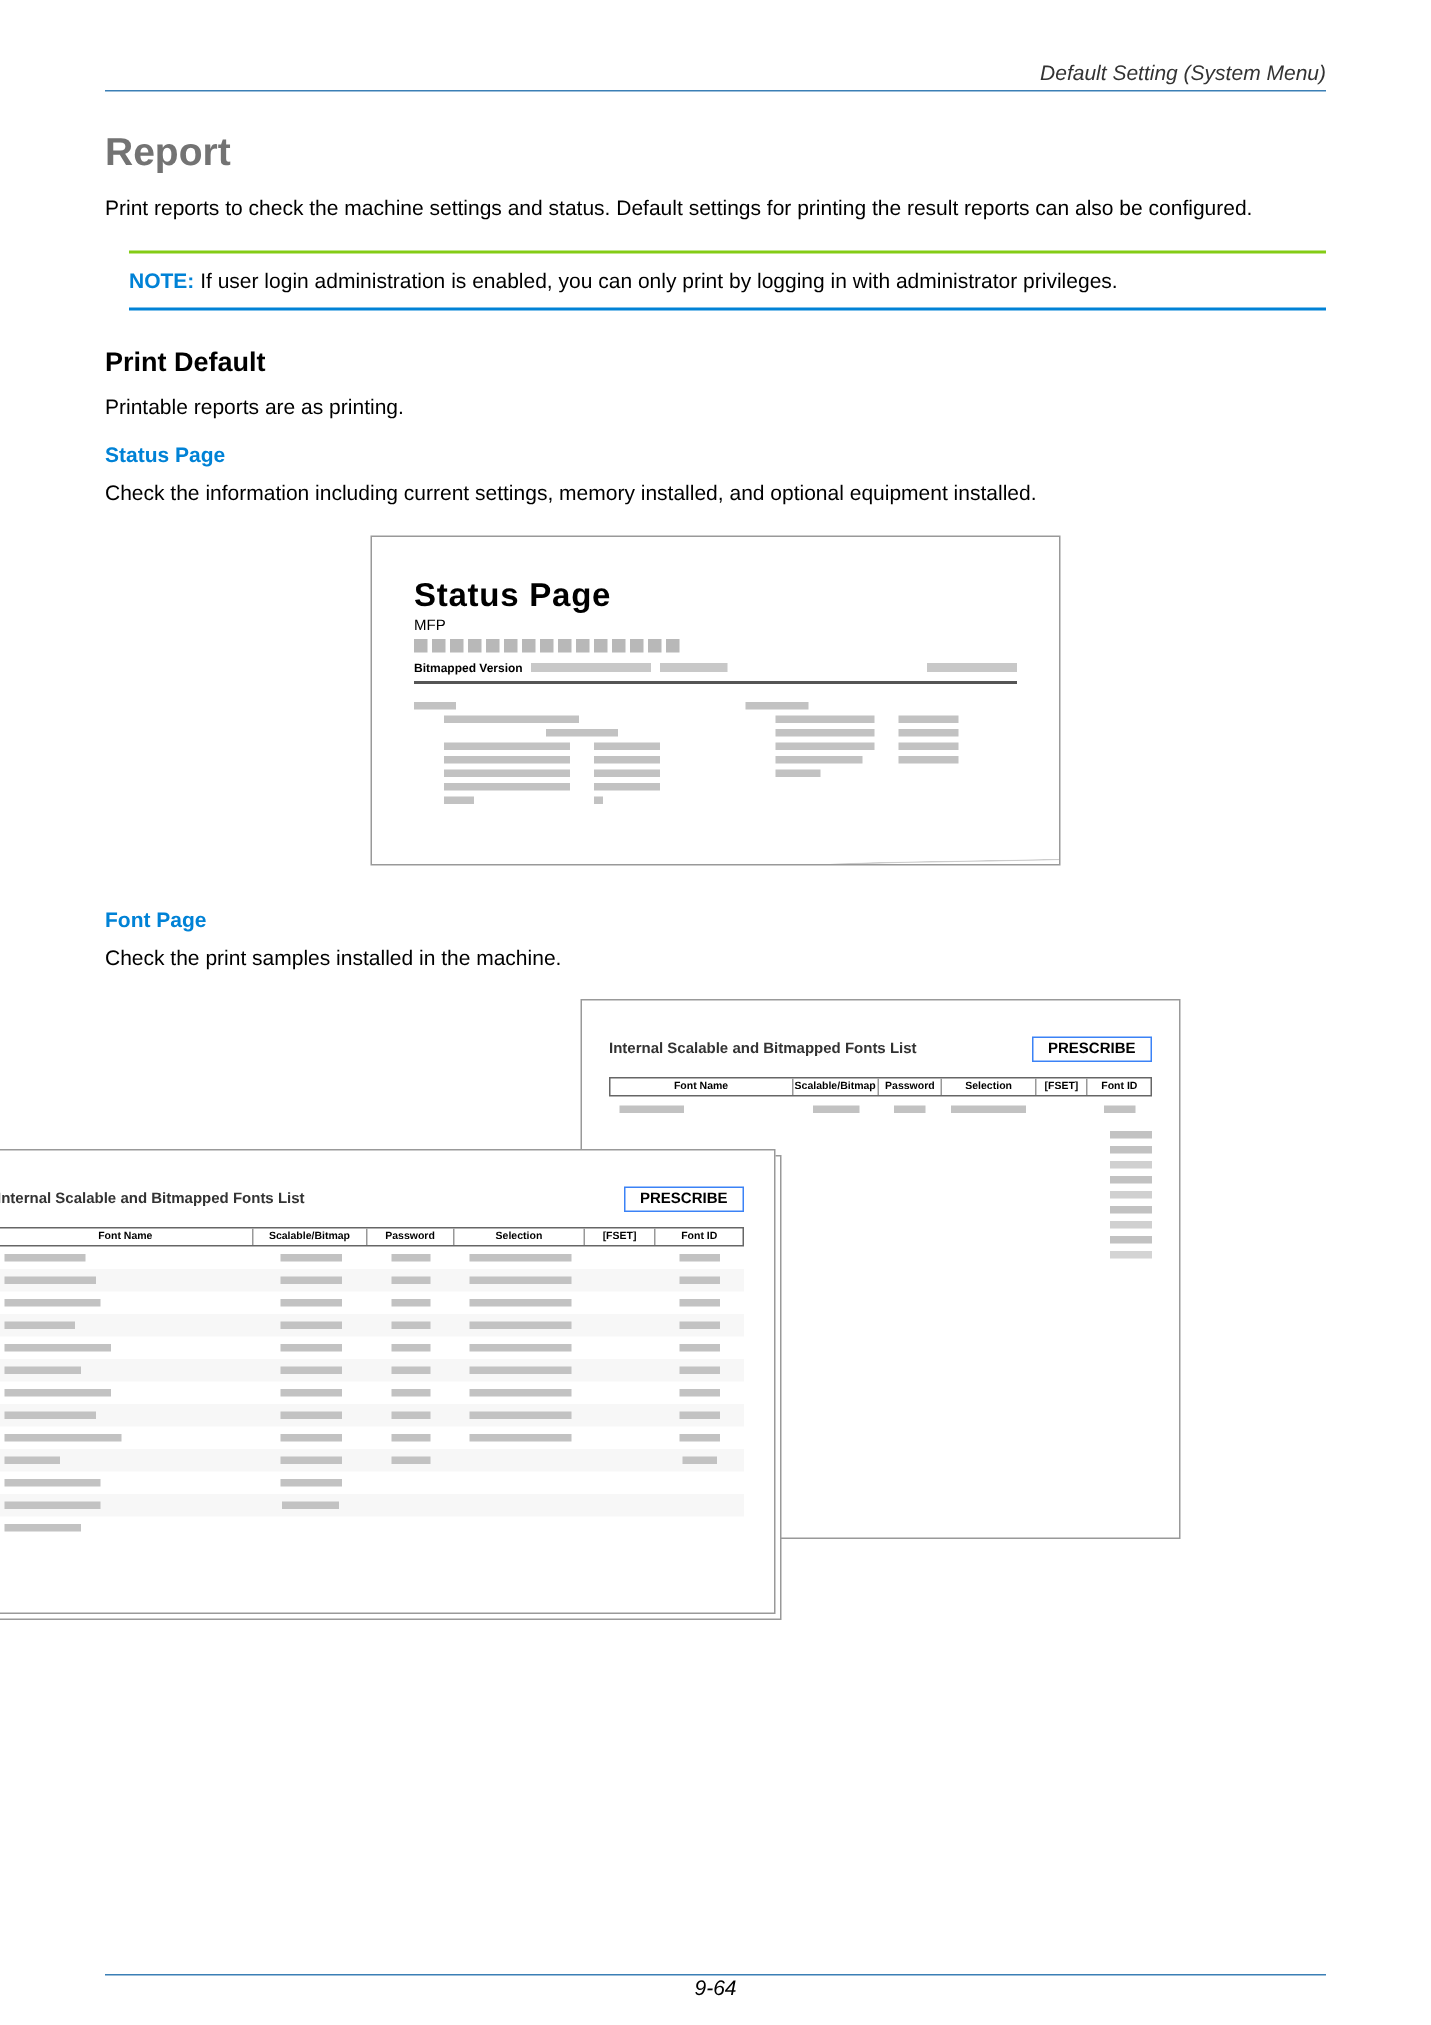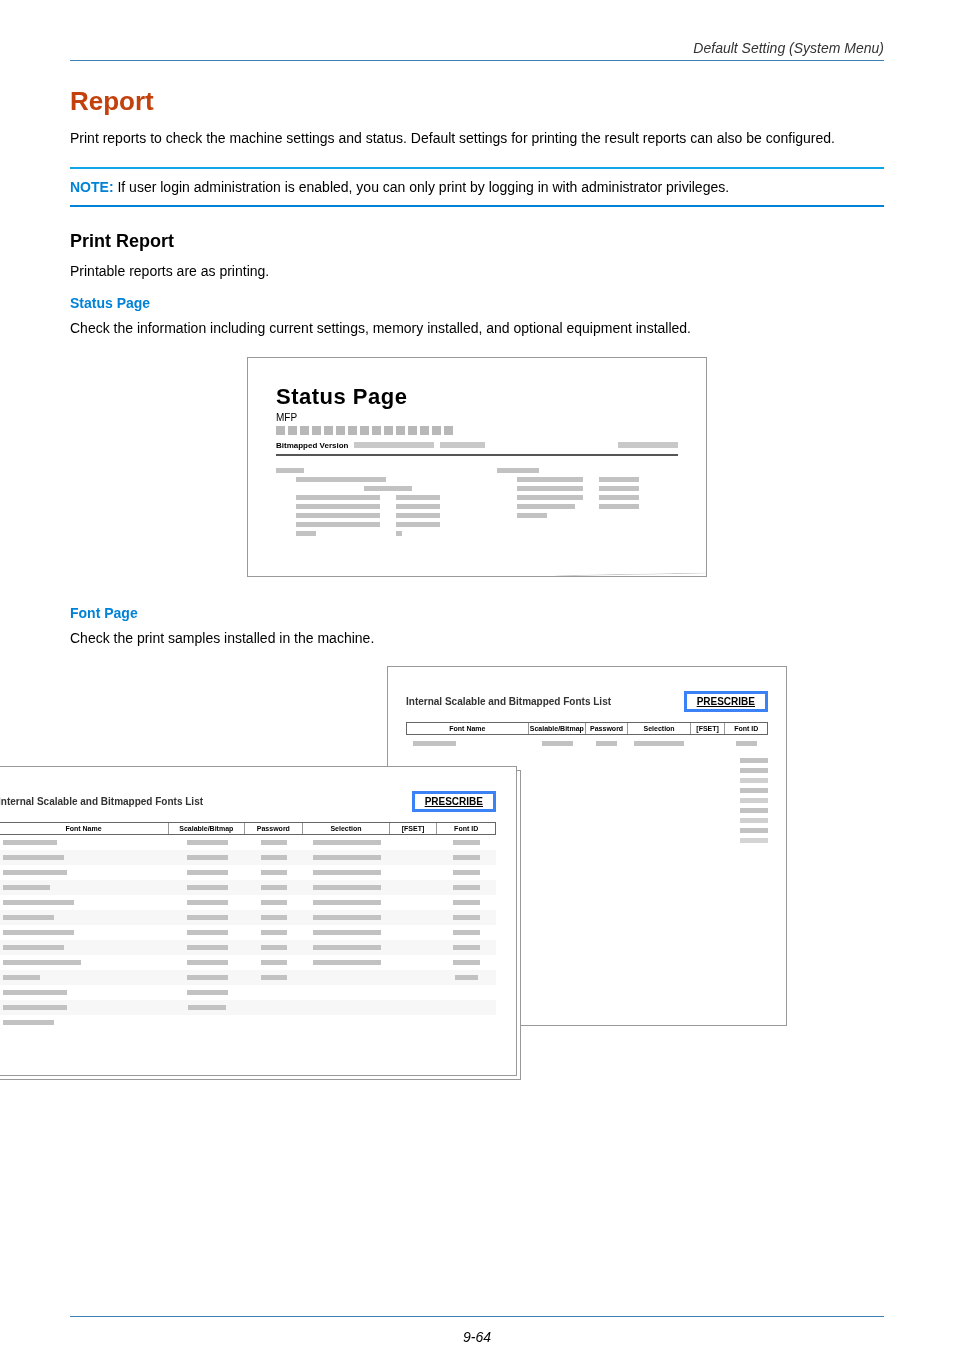--- a/index.html
+++ b/index.html
@@ -1,21 +1,21 @@
 <!DOCTYPE html>
 <html><head>
   <meta charset="utf-8">
   <style>
     * { margin: 0; padding: 0; box-sizing: border-box; }
     body { font-family: Arial, Helvetica, sans-serif; width: 954px; margin: 0 auto; background: #fff; color: #000; padding: 40px 70px 60px 70px; }
     .header-line { border-bottom: 1px solid #3b7fb5; margin-bottom: 25px; padding-bottom: 4px; }
     .header-text { text-align: right; font-style: italic; color: #333; font-size: 14px; }
-    h1.section-title { color: #c2410c; font-size: 26px; font-weight: bold; margin-bottom: 12px; }
+    h1.section-title { color: #737373; font-size: 26px; font-weight: bold; margin-bottom: 12px; }
     .body-text { font-size: 14px; line-height: 1.4; margin-bottom: 14px; }
-    .note-block { border-top: 2px solid #0ea5e9; border-bottom: 2px solid #0082d6; padding: 10px 0; margin: 18px 0 24px 0; font-size: 14px; }
+    .note-block { border-top: 2px solid #84cc16; border-bottom: 2px solid #0082d6; padding: 10px 0; margin: 18px 0 24px 16px; font-size: 14px; }
     .note-label { color: #0082d6; font-weight: bold; }
     h2.subsection { font-size: 18px; font-weight: bold; margin-bottom: 10px; }
     h3.subsub { color: #0082d6; font-size: 14px; font-weight: bold; margin: 10px 0 8px 0; }
     .figure-container { display: flex; justify-content: center; margin: 18px 0 28px 0; }
     .figure-status { width: 460px; height: 220px; border: 1px solid #999; background: #fff; padding: 26px 28px 14px 28px; position: relative; overflow: hidden; }
     .status-title { font-family: Arial, sans-serif; font-size: 22px; font-weight: bold; letter-spacing: 0.5px; }
     .status-sub { font-size: 10px; margin-top: 2px; }
     .grey-squares { display: flex; gap: 3px; margin: 3px 0 6px 0; }
     .grey-squares .sq { width: 9px; height: 9px; background: #b8b8b8; }
     .fw-row { font-size: 8px; font-weight: bold; display: flex; align-items: center; gap: 6px; }
@@ -25,51 +25,51 @@
     .status-col { flex: 1; }
     .status-col .row { display: flex; gap: 6px; align-items: center; margin: 4px 0; }
     .page-curl { position: absolute; bottom: -1px; right: -1px; width: 180px; height: 3px; border-top: 1px solid #ccc; border-radius: 50% 0 0 0 / 100% 0 0 0; transform: rotate(-1deg); background: #fff; }
     .figure-font-wrap { display: flex; justify-content: center; margin: 18px 0 10px 0; }
     .font-stack { position: relative; width: 620px; height: 420px; }
     .font-page { position: absolute; border: 1px solid #999; background: #fff; padding: 20px; }
     .font-back { width: 400px; height: 360px; top: 0; right: 0; padding: 24px 18px 16px 18px; }
     .font-front { width: 540px; height: 310px; top: 100px; left: -190px; padding: 24px 20px 14px 20px; box-shadow: 4px 4px 0 -1px #fff, 4px 4px 0 0 #999; }
     .font-head { display: flex; justify-content: space-between; align-items: center; font-size: 10px; font-weight: bold; margin-bottom: 10px; }
     .font-head .left { color: #333; }
-    .font-head .right { border: 3px solid #3b82f6; padding: 2px 10px; font-size: 10px; text-decoration: underline; }
+    .font-head .right { border: 1px solid #3b82f6; padding: 2px 10px; font-size: 10px; }
     .tbl-head { display: flex; border: 1px solid #666; font-size: 7px; font-weight: bold; }
     .tbl-head div, .tbl-row div { border-right: 1px solid #999; text-align: center; padding: 2px 1px; }
     .tbl-head div:last-child, .tbl-row div:last-child { border-right: none; }
     .c-name { flex: 3; } .c-sb { flex: 1.3; } .c-pw { flex: 1; } .c-sel { flex: 1.5; } .c-ps { flex: 0.8; } .c-id { flex: 1; }
     .tbl-body { border: 0px solid #999; border-top: none; }
     .tbl-row { display: flex; font-size: 7px; padding: 3px 0; }
     .tbl-row div { border-right: none; }
     .tbl-row:nth-child(even) { background: rgba(0,0,0,0.03); }
     .cell-bar { height: 5px; background: #c2c2c2; margin: 0 auto; }
     .back-col { display: flex; flex-direction: column; gap: 5px; }
     .back-item { width: 28px; height: 5px; background: #c2c2c2; align-self: flex-end; }
-    .page-number { text-align: center; font-style: italic; font-size: 14px; margin-top: 230px; border-top: 1px solid #3b7fb5; padding-top: 12px; }
+    .page-number { text-align: center; font-style: italic; font-size: 14px; margin-top: 230px; border-top: 1px solid #3b7fb5; padding-top: 0; }
     .bar { height: 5px; background: #c2c2c2; }
   </style>
 </head>
 <body>
 
 <div class="header-line">
   <div class="header-text">Default Setting (System Menu)</div>
 </div>
 
 <h1 class="section-title">Report</h1>
 
 <p class="body-text">Print reports to check the machine settings and status. Default settings for printing the result reports can also be configured.</p>
 
 <div class="note-block">
   <span class="note-label">NOTE:</span><span> If user login administration is enabled, you can only print by logging in with administrator privileges.</span>
 </div>
 
-<h2 class="subsection">Print Report</h2>
+<h2 class="subsection">Print Default</h2>
 <p class="body-text">Printable reports are as printing.</p>
 
 <h3 class="subsub">Status Page</h3>
 <p class="body-text">Check the information including current settings, memory installed, and optional equipment installed.</p>
 
 <div class="figure-container">
   <div class="figure-status">
     <div class="status-title">Status Page</div>
     <div class="status-sub">MFP</div>
     <div class="grey-squares">

